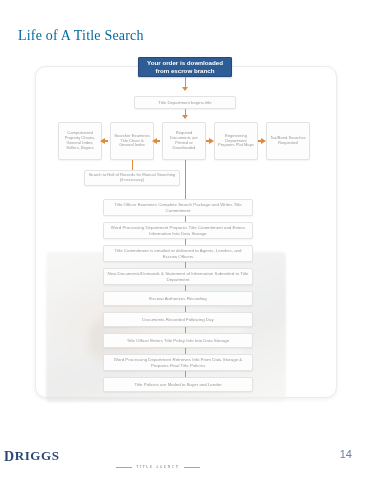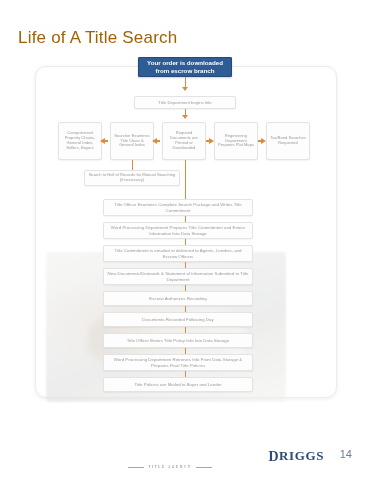--- a/index.html
+++ b/index.html
@@ -10,22 +10,22 @@
     overflow:hidden;
     position:relative;
   }
   .slide{
     position:absolute;left:0;top:0;width:370px;height:480px;
     background:#ffffff;
     box-sizing:border-box;
   }
   .page-title{
     position:absolute;left:18px;top:28px;
-    font-size:17px;color:#a16207;letter-spacing:.2px;
-    font-family:Liberation Sans, sans-serif;
+    font-size:14px;color:#0369a1;letter-spacing:.2px;
+    font-family:Liberation Serif, serif;
     white-space:nowrap;
   }
 
   
   .bg-card{
     position:absolute;left:35px;top:66px;width:300px;height:330px;
     background:#ffffff;border:1px solid #ececec;border-radius:11px;
     box-shadow:0 1px 4px rgba(0,0,0,.07);
     overflow:hidden;
   }
@@ -88,22 +88,22 @@
   }
   .arrow-right{
     position:absolute;width:0;height:0;
     border-top:3.4px solid transparent;border-bottom:3.4px solid transparent;
     border-left:5px solid #e08a3c;
   }
   .arrow-stem{position:absolute;height:1.6px;background:#e08a3c;}
 
   
   .footer-logo{
-    position:absolute;left:16px;top:446px;width:308px;
-    text-align:right;
+    position:absolute;left:4px;top:446px;width:308px;
+    text-align:left;
   }
   .logo-word{
     font-family:"Liberation Serif", serif;
     font-size:13px;color:#2c4a77;letter-spacing:.6px;font-weight:bold;
     display:inline-block;
   }
   .logo-word .drop{
     display:inline-block;position:relative;top:.5px;
     font-size:14px;
   }

